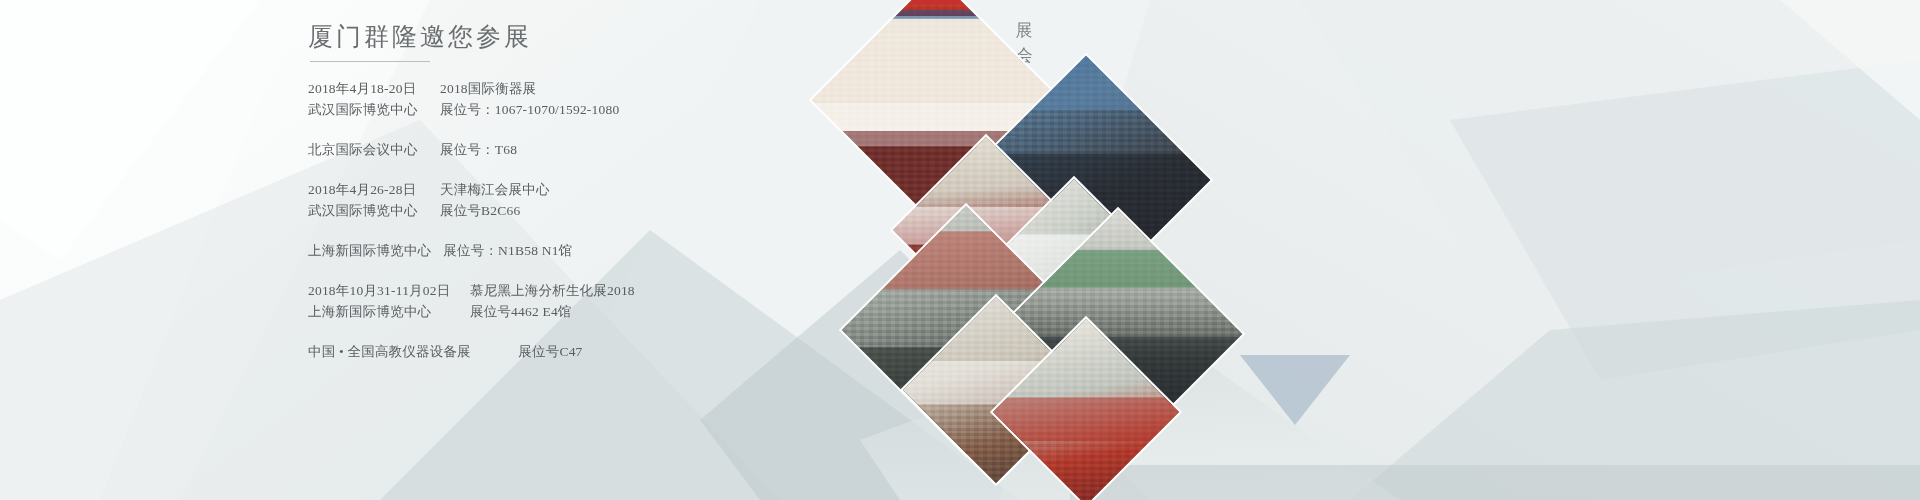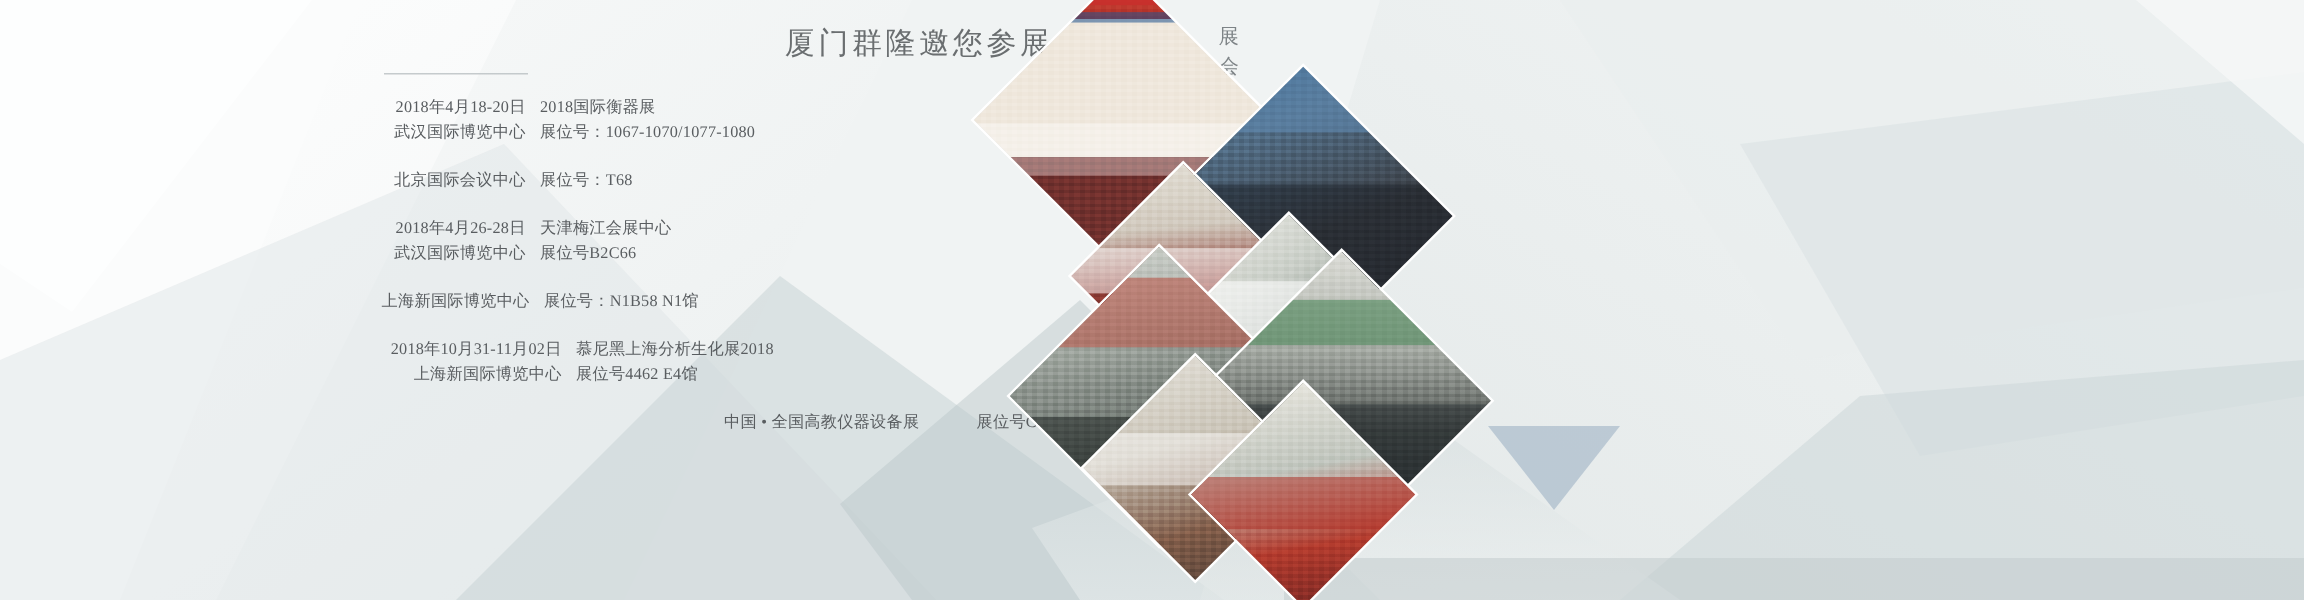--- a/index.html
+++ b/index.html
@@ -11,23 +11,22 @@
   .banner{
     position:relative;width:1920px;height:500px;overflow:hidden;
     background:linear-gradient(120deg,#fdfdfd 0%,#f4f6f6 28%,#e9eeee 55%,#dfe5e6 75%,#f2f4f4 100%);
   }
   
   .poly{position:absolute;pointer-events:none;}
   .poly svg{display:block;}
 
   
   .textcol{
-    position:absolute;left:318px;top:22px;width:560px;
+    position:absolute;left:308px;top:22px;width:560px;
     color:#5b5f62;
-    text-align:right;
   }
   .title{
     font-size:25px;letter-spacing:3px;color:#6a6e70;
     font-family:"Liberation Serif","DejaVu Serif",serif;
     line-height:1.2;font-weight:400;
   }
   .title-rule{
     width:120px;height:1px;background:#b9bfc1;margin:9px 0 16px 2px;
   }
   .event{margin-bottom:19px;}
@@ -138,21 +137,21 @@
     <div class="title">厦门群隆邀您参展</div>
     <div class="title-rule"></div>
 
     <div class="event">
       <div class="row">
         <span class="c1">2018年4月18-20日</span>
         <span class="c2">2018国际衡器展</span>
       </div>
       <div class="row">
         <span class="c1b">武汉国际博览中心</span>
-        <span class="c2b">展位号：1067-1070/1077-1080</span>
+        <span class="c2b">展位号：1067-1070/1592-1080</span>
       </div>
     </div>
 
     <div class="event">
       <div class="row">
         <span class="c1b">北京国际会议中心</span>
         <span class="c2b">展位号：T68</span>
       </div>
     </div>
 

